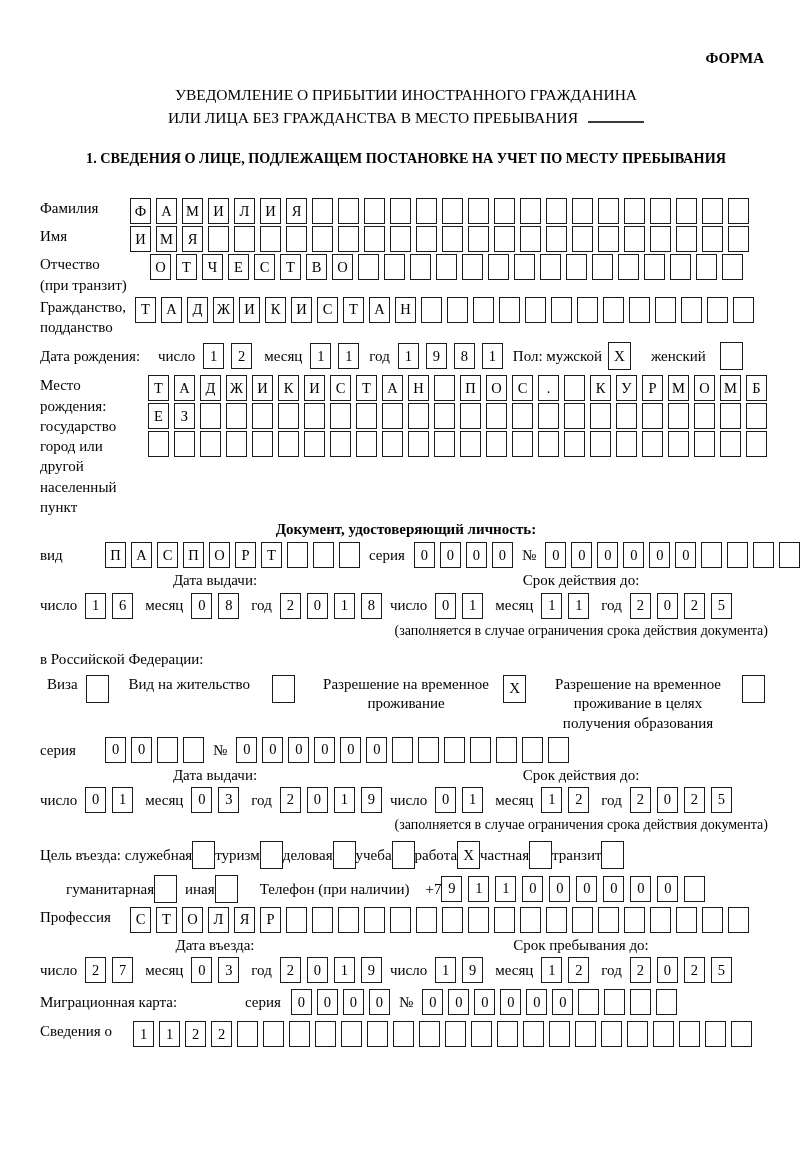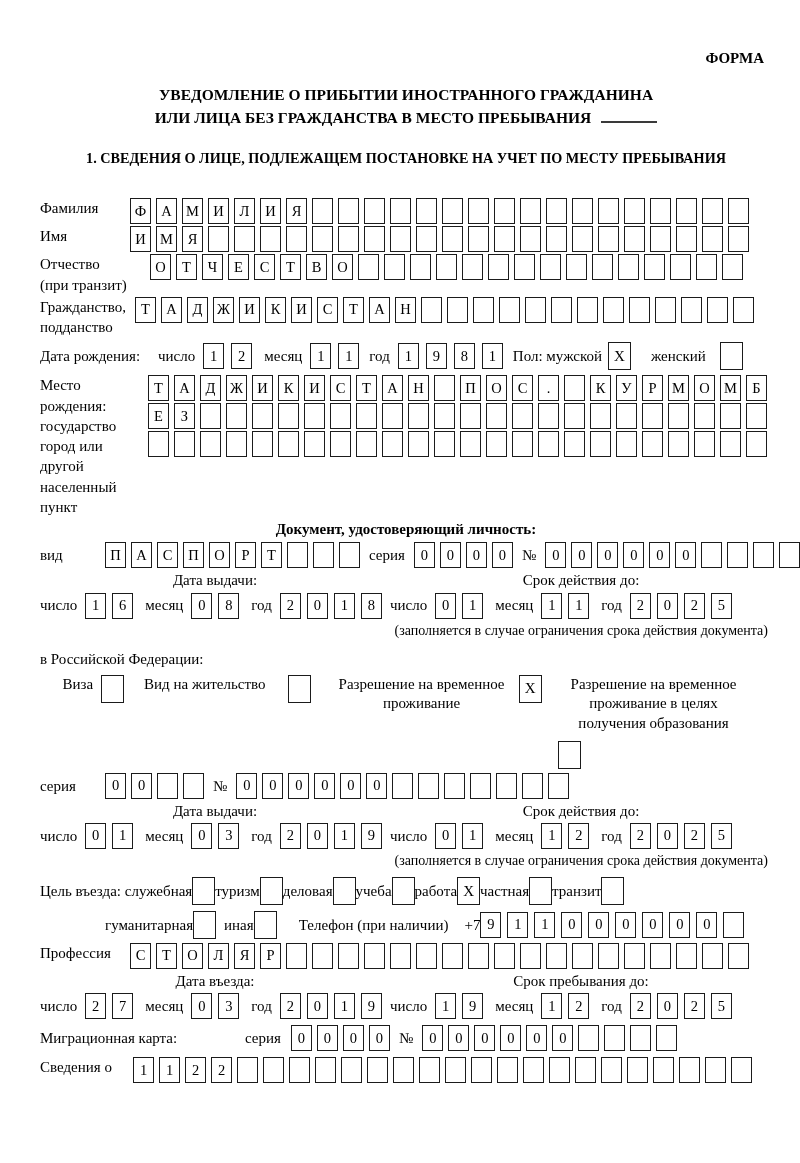--- a/index.html
+++ b/index.html
@@ -6,21 +6,21 @@
   .page{
     position:relative;width:800px;height:1163px;box-sizing:border-box;
     background:#ffffff;color:#000;
     font-family:"Liberation Serif","DejaVu Serif",serif;
     font-size:15px;line-height:1.35;
     padding:34px 28px 10px 40px;overflow:hidden;
   }
   .annex{margin-left:auto;width:182px;font-size:13.5px;line-height:1.25;}
   .annex .note{margin-top:5px;}
   .forma{margin-top:14px;text-align:right;padding-right:8px;font-weight:bold;font-size:15px;}
-  .title{margin-top:16px;text-align:center;font-weight:bold;font-size:15.5px;line-height:1.45;}
+  .title{margin-top:16px;text-align:center;font-weight:normal;font-size:15.5px;line-height:1.45;}
   .blank{display:inline-block;width:56px;height:13px;border-bottom:2px solid #3a3a3a;margin-left:10px;}
   .sec1{margin-top:20px;text-align:center;font-weight:bold;font-size:14.2px;}
   .formbody{margin-top:30px;}
   .row{display:flex;align-items:flex-start;margin-bottom:2px;}
   .lbl{flex:0 0 auto;}
   .lbl2{line-height:1.35;}
   .w90{width:90px;}.w95{width:95px;}.w110{width:110px;}.w108{width:108px;}
   .w65{width:65px;}.w205{width:205px;}
   .cells{display:flex;gap:5px;flex-wrap:nowrap;}
   .cell{
@@ -43,21 +43,21 @@
   .dates-row .right{display:flex;gap:12px;align-items:center;}
   .restrict{font-size:14px;text-align:right;padding-right:4px;margin-top:3px;margin-bottom:4px;}
   .intro{margin-top:6px;line-height:1.6;}
   .options{display:flex;align-items:flex-start;margin-top:4px;gap:10px;justify-content:center;}
   .opt{display:flex;align-items:flex-start;gap:8px;}
   .opt .optlbl{line-height:1.3;}
   .optlbl.c175{width:178px;text-align:center;}
   .optlbl.c190{width:192px;text-align:center;}
   .midlbl{margin:0 9px;flex:0 0 auto;}
   .purpose{display:flex;align-items:center;margin-top:6px;margin-bottom:4px;flex-wrap:nowrap;}
-  .indent65{margin-left:65px;}
+  .indent65{margin-left:26px;}
   .legal{display:flex;align-items:flex-start;margin-top:6px;}
   .legal .left-stack{width:93px;line-height:1.36;}
   .legal .right-part{flex:1;}
   .doc-head{font-weight:bold;text-align:center;margin-top:2px;margin-bottom:3px;}
   .mt4{margin-top:4px;}
 </style>
 </head>
 <body>
 
 <div class="page">
@@ -427,21 +427,21 @@
         <span class="checkbox"></span>
       </div>
       <div class="opt" style="margin-left:10px;">
         <span class="optlbl">Вид на жительство</span>
         <span class="checkbox" style="margin-left:14px;"></span>
       </div>
       <div class="opt" style="margin-left:12px;">
         <span class="optlbl c175">Разрешение на временное проживание</span>
         <span class="checkbox">X</span>
       </div>
-      <div class="opt" style="margin-left:6px;flex-direction:column;">
+      <div class="opt" style="margin-left:6px;">
         <span class="optlbl c190">Разрешение на временное проживание в целях получения образования</span>
         <span class="checkbox"></span>
       </div>
     </div>
 
     <div class="row mt4" style="align-items:center;">
       <div class="lbl w65">серия</div>
       <div class="cells">
           <span class="cell">0</span>
           <span class="cell">0</span>

